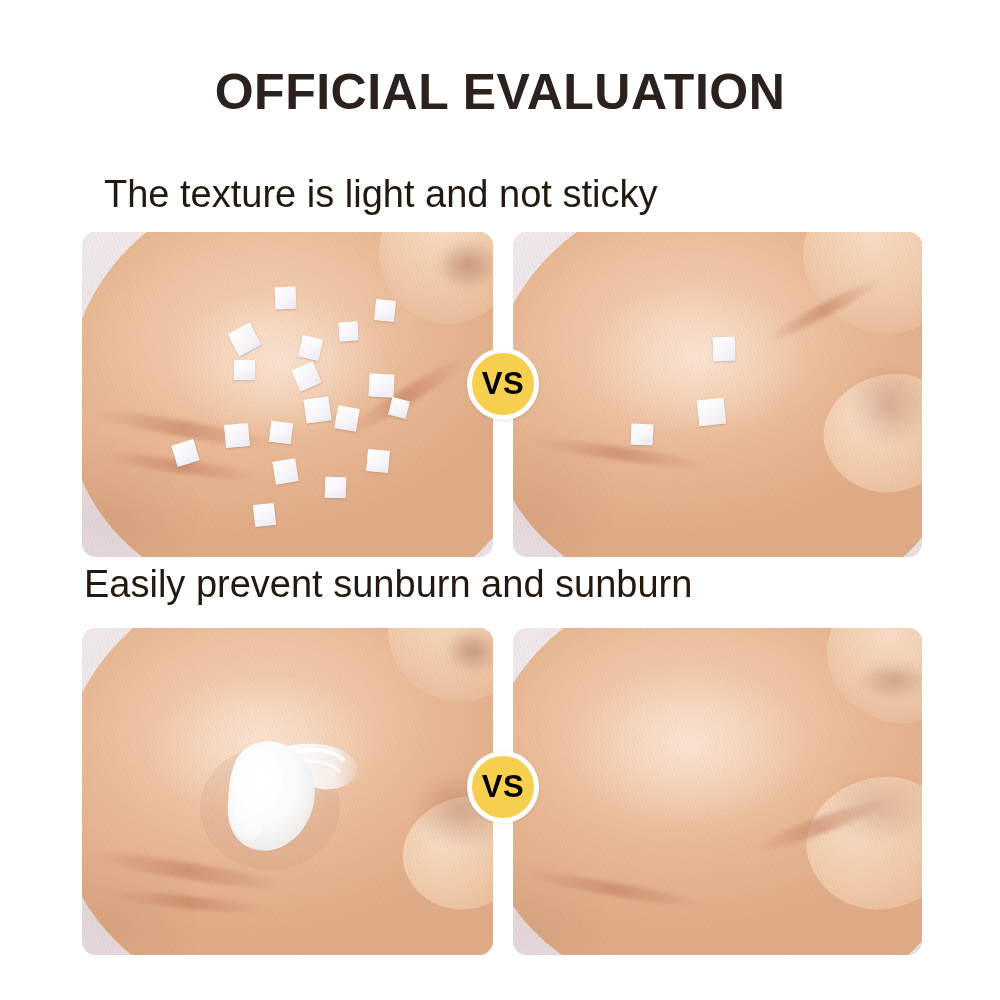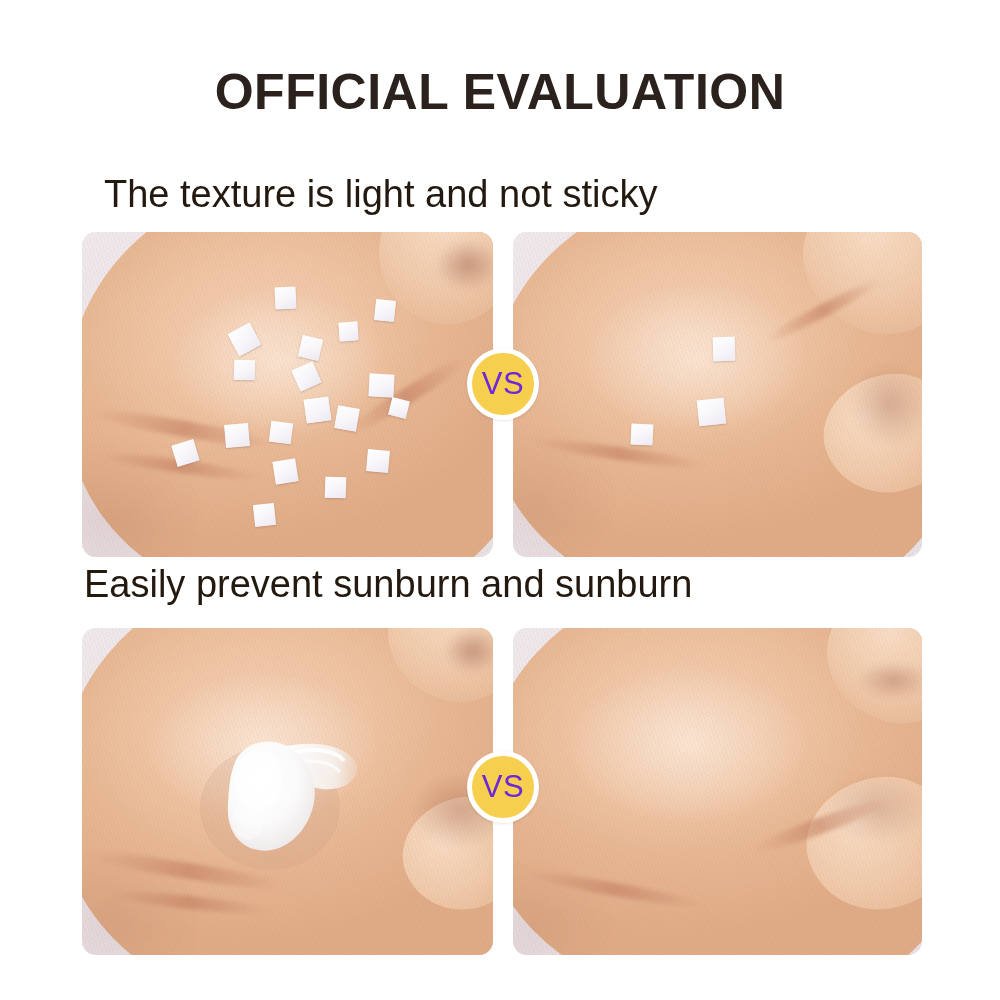--- a/index.html
+++ b/index.html
@@ -130,22 +130,22 @@
     width: 72px;
     height: 72px;
     border-radius: 50%;
     background: #f7cf4e;
     border: 5px solid #ffffff;
     box-sizing: border-box;
     display: flex;
     align-items: center;
     justify-content: center;
     font-size: 31px;
-    font-weight: normal;
-    color: #6d28d9;
+    font-weight: bold;
+    color: #000000;
     letter-spacing: 0.5px;
     z-index: 20;
     box-shadow: 0 1px 3px rgba(0,0,0,0.10);
   }
   .vs-1 { left: 467px; top: 348px; }
   .vs-2 { left: 467px; top: 751px; }
 </style>
 </head>
 <body>
 

